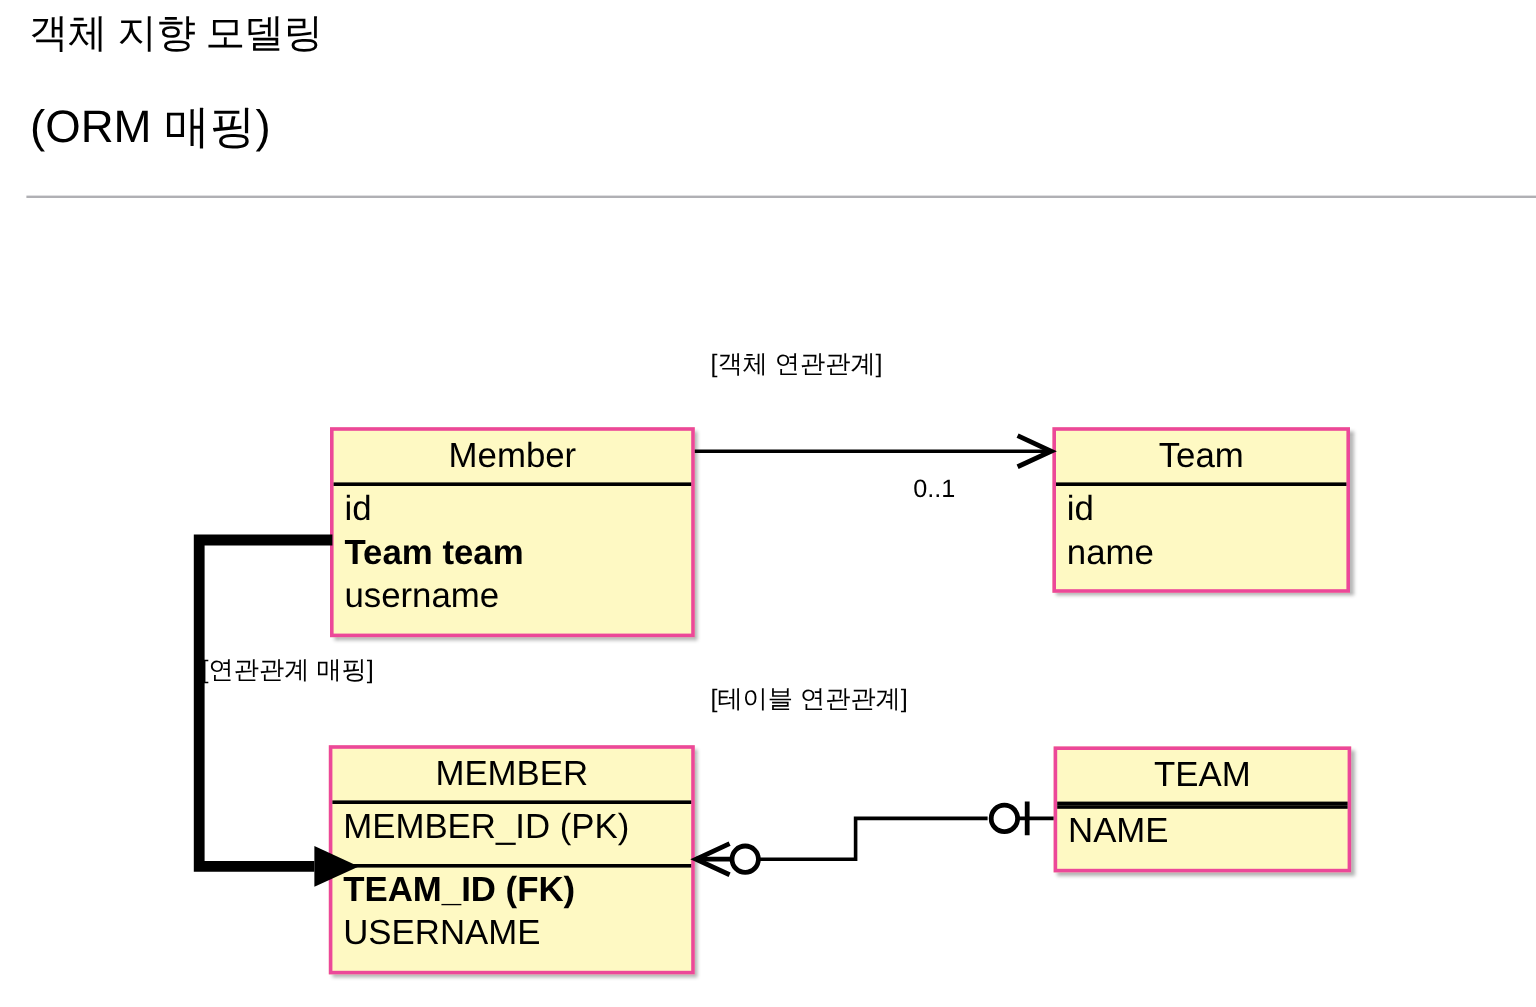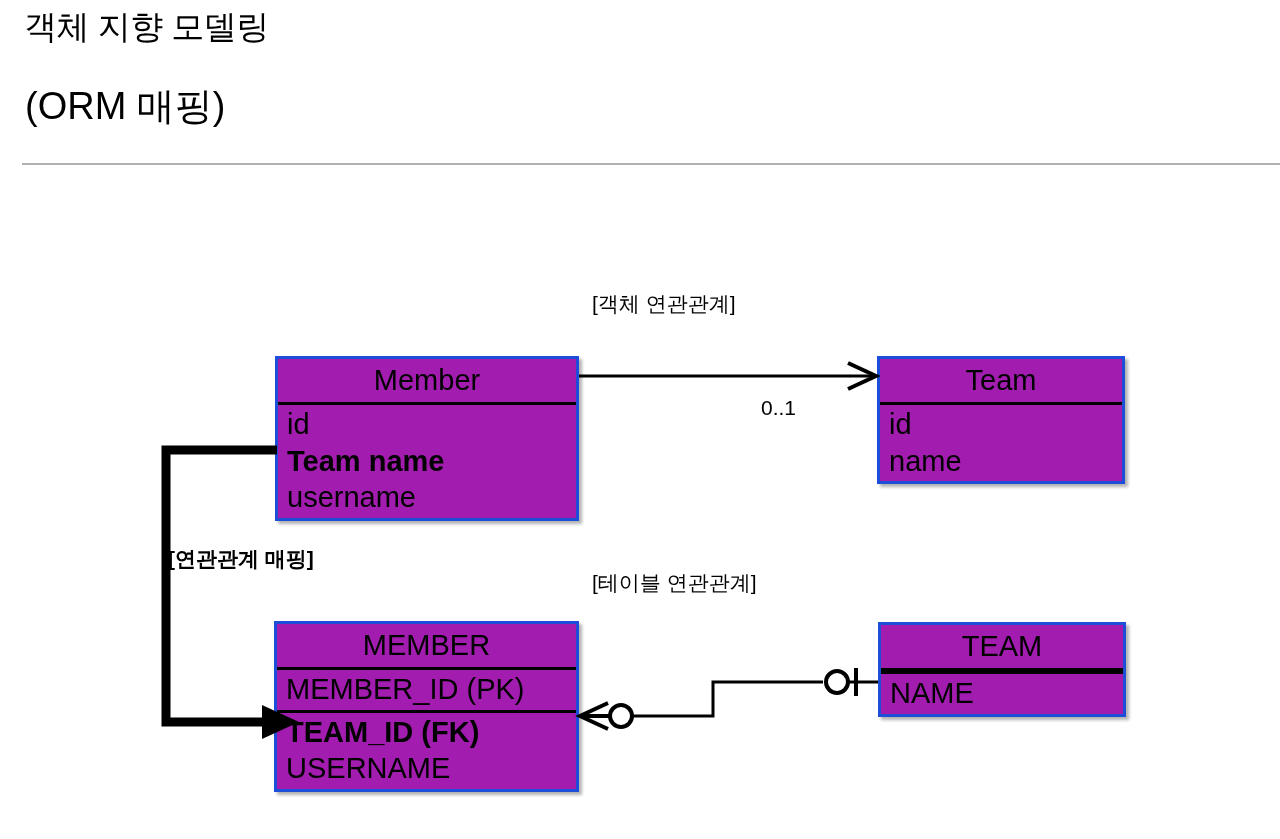--- a/index.html
+++ b/index.html
@@ -43,40 +43,40 @@
     top: 163px;
     width: 1258px;
     height: 2px;
     background: #b0b0b4;
   }
 
   
   .uml-box {
     position: absolute;
     box-sizing: border-box;
-    background: #a21caf;
-    border: 3px solid #1d4ed8;
+    background: #fef9c3;
+    border: 3px solid #ec4899;
     box-shadow: 3px 3px 3px rgba(0,0,0,0.30);
   }
   .uml-header {
     box-sizing: border-box;
     text-align: center;
     font-size: 29px;
     line-height: 1.32;
     padding: 2px 4px 3px 4px;
     white-space: nowrap;
   }
   .uml-divider {
     height: 3px;
     background: #000000;
     width: 100%;
   }
   .uml-cell {
     box-sizing: border-box;
-    padding: 1px 0 2px 9px;
+    padding: 1px 0 12px 9px;
   }
   .uml-row {
     font-size: 29px;
     line-height: 1.26;
     white-space: nowrap;
   }
   .uml-row.bold { font-weight: bold; }
 
   
   #member-class   { left: 275px; top: 356px;  width: 304px; }
@@ -87,21 +87,21 @@
 
   
   .annot {
     position: absolute;
     font-size: 21px;
     line-height: 1.2;
     white-space: nowrap;
   }
   #label-object-assoc { left: 592px; top: 291px; }
   #label-table-assoc  { left: 592px; top: 570px; }
-  #label-mapping      { left: 168px; top: 546px; font-weight: bold; }
+  #label-mapping      { left: 168px; top: 546px; font-weight: normal; }
   #label-multiplicity { left: 761px; top: 395px; }
 
   
   #connectors {
     position: absolute;
     left: 0;
     top: 0;
     width: 1280px;
     height: 839px;
     pointer-events: none;
@@ -114,21 +114,21 @@
 
 <div id="slide-subtitle">(ORM 매핑)</div>
 
 <div id="header-divider"></div>
 
 <div class="uml-box" id="member-class">
   <div class="uml-header">Member</div>
   <div class="uml-divider"></div>
   <div class="uml-cell">
     <div class="uml-row">id</div>
-    <div class="uml-row bold">Team name</div>
+    <div class="uml-row bold">Team team</div>
     <div class="uml-row">username</div>
   </div>
 </div>
 
 <div class="uml-box" id="team-class">
   <div class="uml-header">Team</div>
   <div class="uml-divider"></div>
   <div class="uml-cell">
     <div class="uml-row">id</div>
     <div class="uml-row">name</div>

